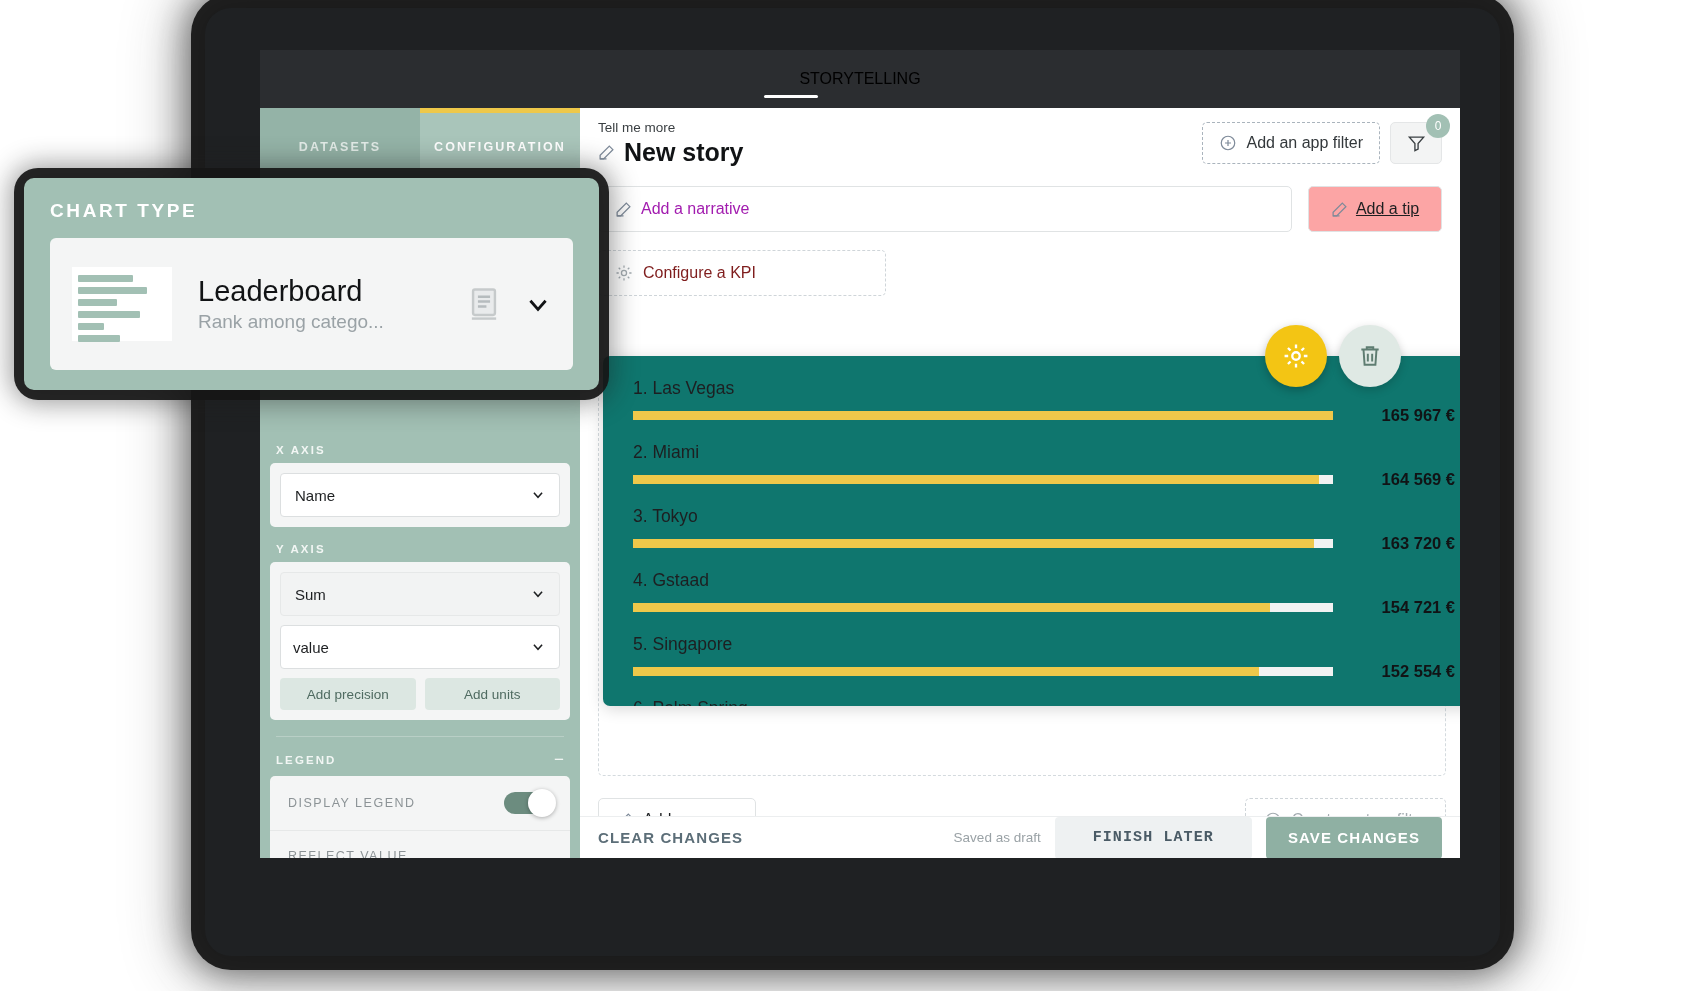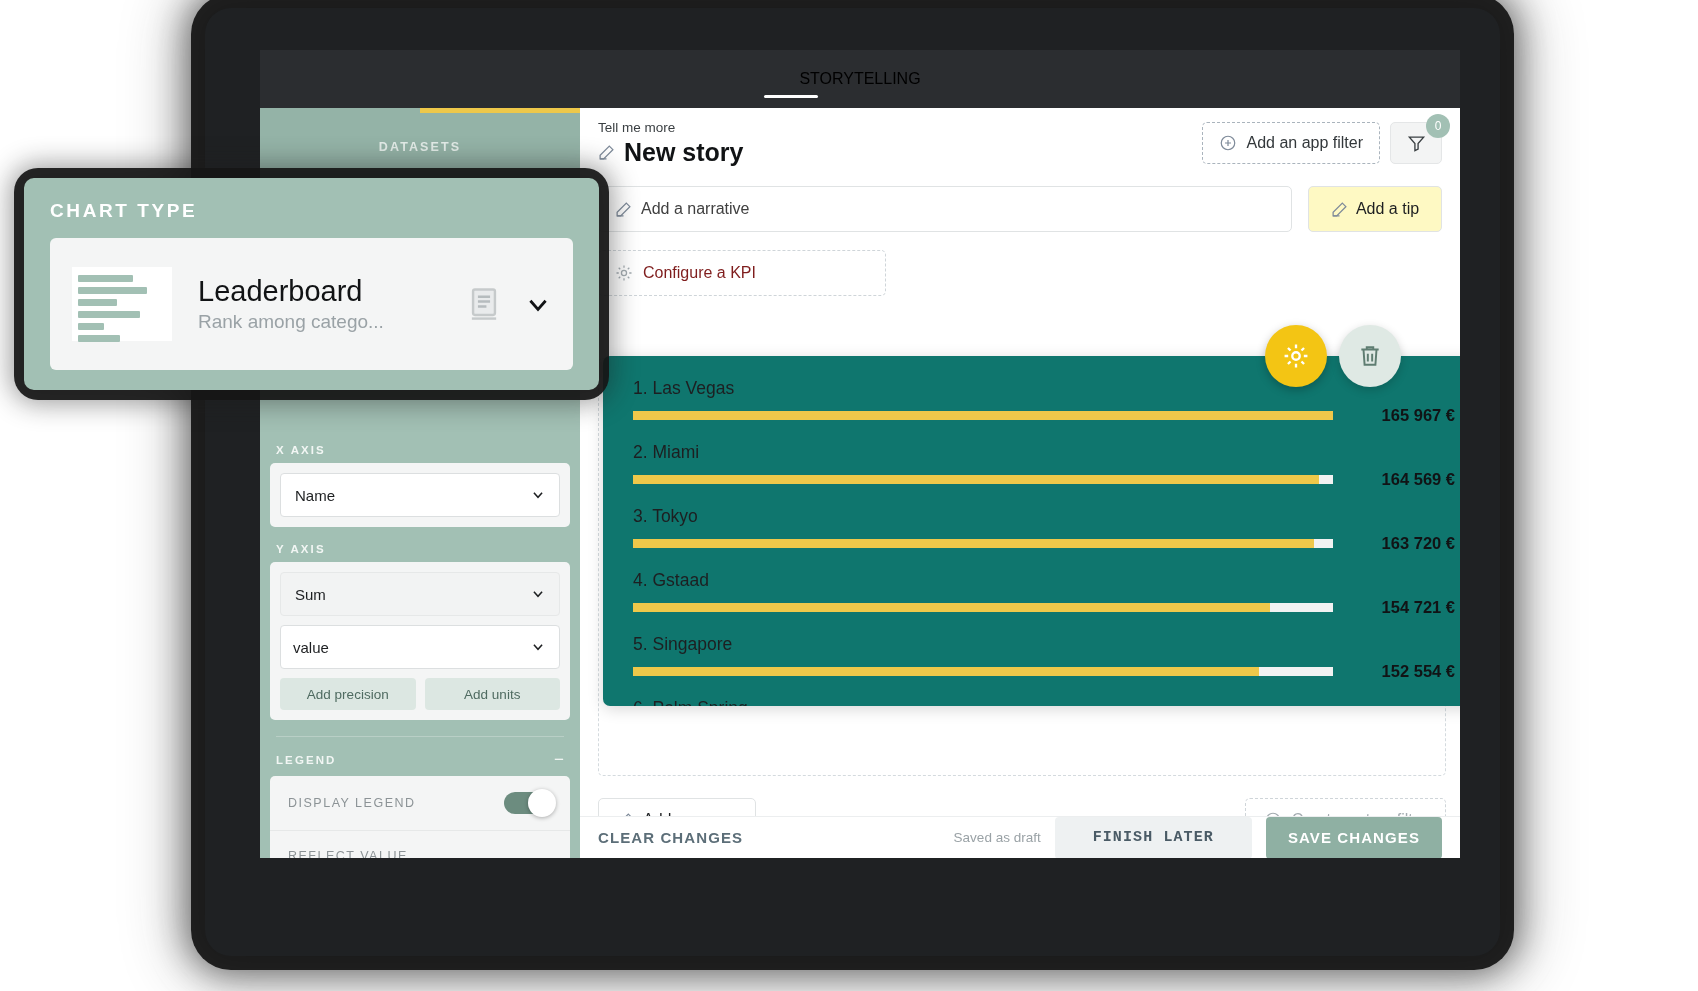--- a/index.html
+++ b/index.html
@@ -123,26 +123,26 @@
   .filter-badge {
     position:absolute; right:-9px; top:-9px; width:24px; height:24px; border-radius:50%;
     background:#a2c0b4; color:#fff; font-size:12px;
     display:flex; align-items:center; justify-content:center;
   }
 
   .row-narrative { display:flex; gap:16px; padding:0 18px; margin-top:6px; }
   .narrative-box {
     flex:1; height:46px; border:1px solid #e0e3e4; border-radius:5px;
     display:flex; align-items:center; gap:9px; padding:0 16px;
-    font-size:16px; color:#404040; background:#fff; cursor:pointer;
+    font-size:16px; color:#a21caf; background:#fff; cursor:pointer;
   }
   .tip-box {
     width:134px; height:46px; border:1px solid #e0e3e4; border-radius:5px;
     display:flex; align-items:center; justify-content:center; gap:8px;
-    font-size:16px; color:#1d1f21; background:#fef9c3; cursor:pointer;
+    font-size:16px; color:#1d1f21; background:#fca5a5; cursor:pointer;text-decoration:underline;
   }
   .kpi-box {
     margin:18px 0 0 18px; width:288px; height:46px;
     border:1.5px dashed #cfd5d9; border-radius:5px;
     display:flex; align-items:center; gap:10px; padding:0 16px;
     font-size:16px; color:#7f1d1d; background:#fff; cursor:pointer;
   }
 
   
   .chart-zone {
@@ -240,20 +240,23 @@
 
     <div class="topbar">
       <span>STORYTELLING</span>
     </div>
     <div class="topbar-underline"></div>
 
     <div class="sidepanel">
       <div class="tabs">
         <div class="tab datasets">
           <span>DATASETS</span>
+        </div>
+        <div class="tab configuration">
+          <span>CONFIGURATION</span>
         </div>
       </div>
 
       <div class="side-content">
 
         <div style="margin-top:258px;">
           <div class="side-group-label">X AXIS</div>
           <div class="side-card">
             <div class="select-box">
               <span>Name</span>

